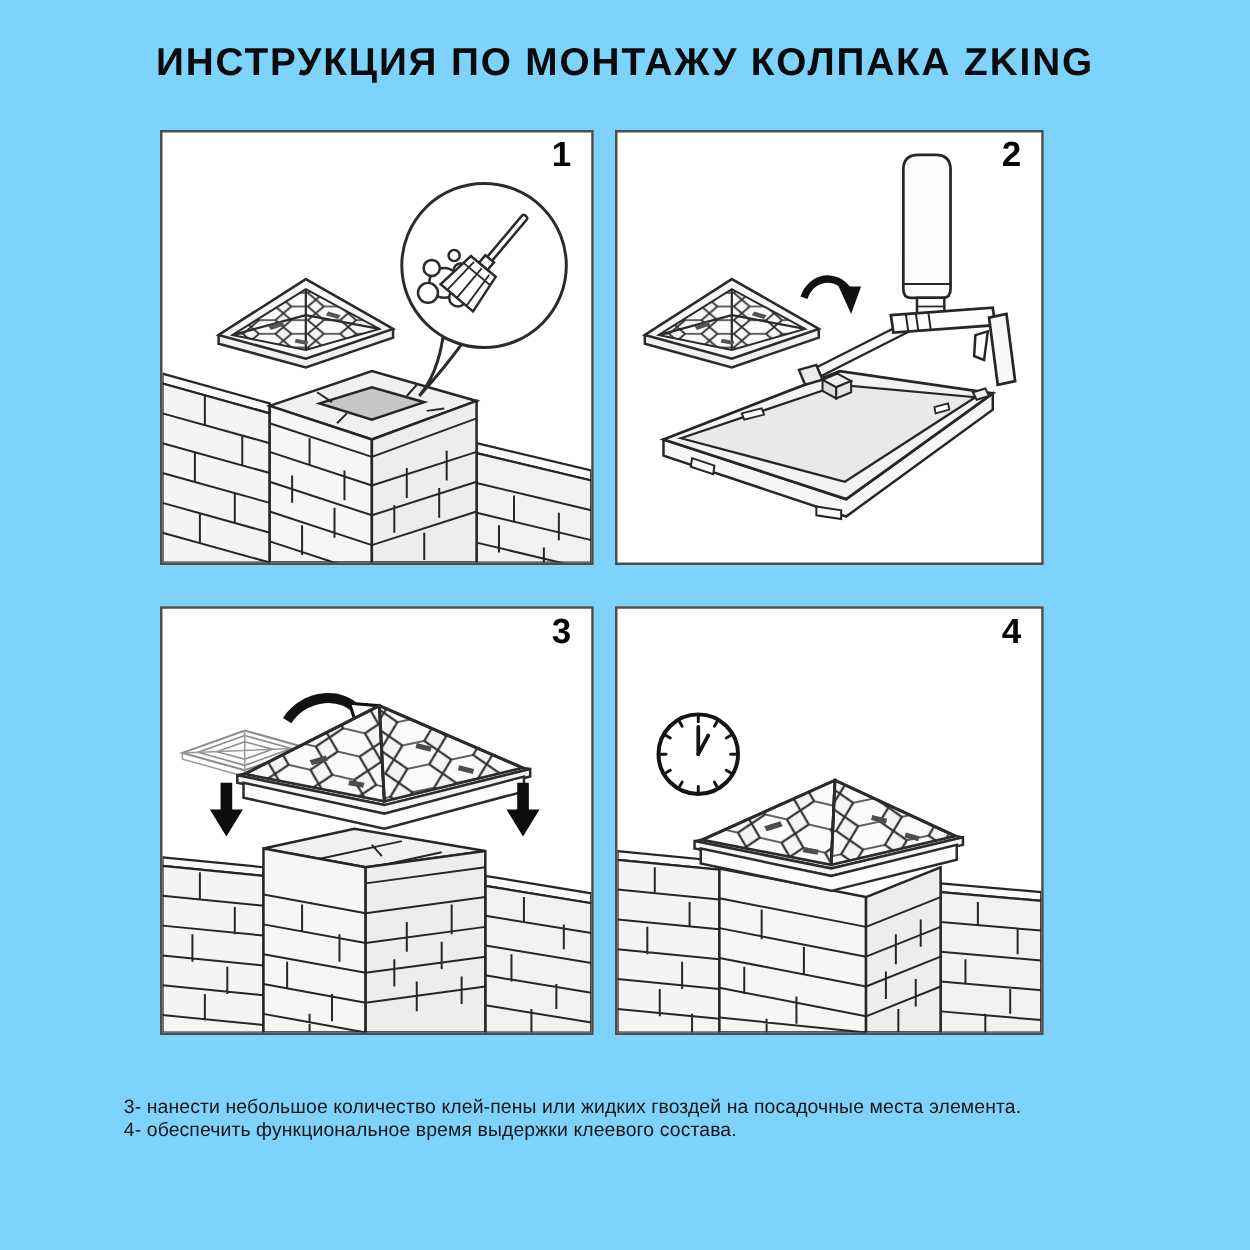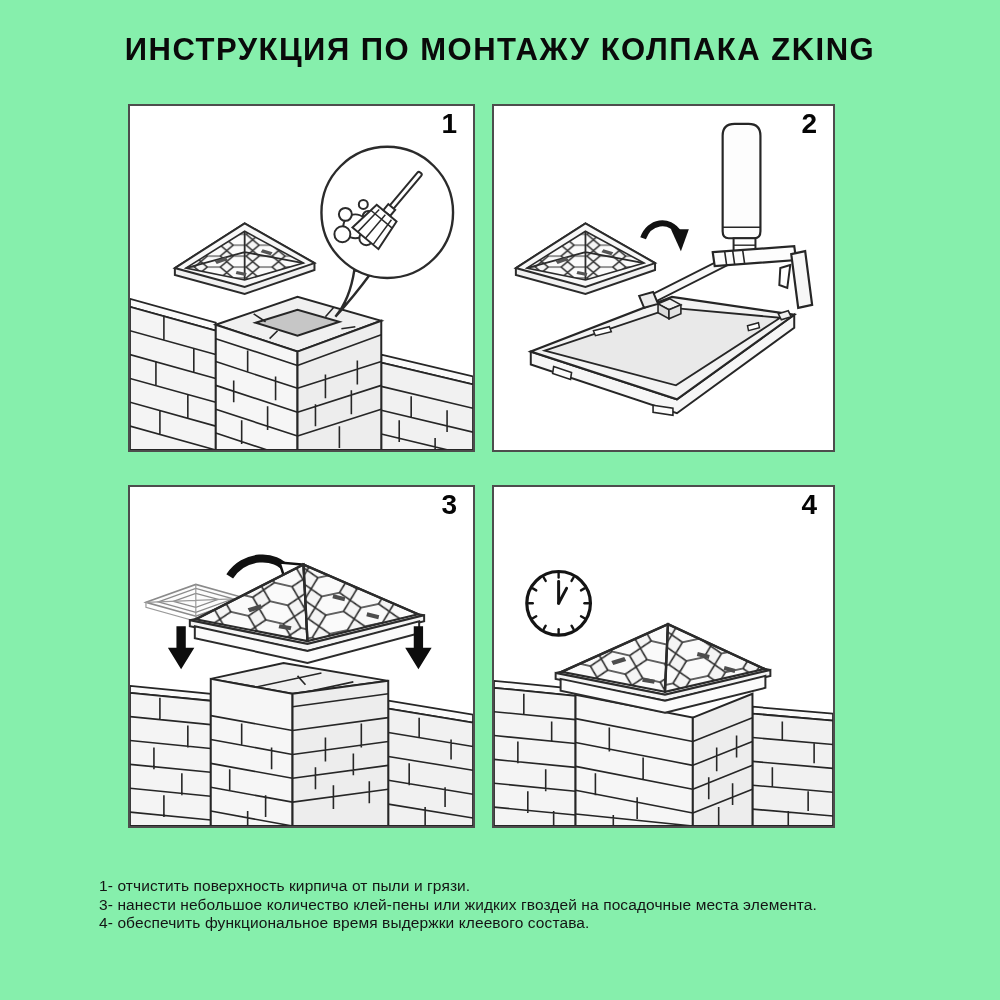--- a/index.html
+++ b/index.html
@@ -1,16 +1,16 @@
 <!DOCTYPE html>
 <html><head>
 <meta charset="utf-8">
 <style>
   html,body{margin:0;padding:0;background:#fff;}
-  .sheet{position:relative;width:1000px;height:1000px;background:#86efac;overflow:hidden;
+  .sheet{position:relative;width:1000px;height:1000px;background:#7dd3fc;overflow:hidden;
          font-family:"Liberation Sans","DejaVu Sans",sans-serif;color:#111;}
   .title{position:absolute;left:0;top:33px;width:1000px;text-align:center;margin:0;
          font-size:31px;line-height:34px;font-weight:700;letter-spacing:1.5px;color:#0a0a0a;}
   .panel{position:absolute;border:2px solid #4d4d4d;background:#fff;box-sizing:border-box;}
   #p1{left:128px;top:104px;width:347px;height:348px;}
   #p2{left:492px;top:104px;width:343px;height:348px;}
   #p3{left:128px;top:485px;width:347px;height:343px;}
   #p4{left:492px;top:485px;width:343px;height:343px;}
   .panel svg{position:absolute;left:0;top:0;width:100%;height:100%;}
   .pnum{position:absolute;top:2px;right:16px;font-size:28px;font-weight:700;color:#050505;}
@@ -246,18 +246,17 @@
             <line y1="-26" y2="-30" transform="rotate(330)"></line>
         </g>
         <line x1="0" y1="0" x2="0" y2="-22" stroke-width="3"></line>
         <line x1="0" y1="0" x2="8" y2="-15" stroke-width="3"></line>
       </g>
     </svg>
     <span class="pnum">4</span>
   </div>
 
   <div class="notes">
-    <div class="note-line">1- отчистить поверхность кирпича от пыли и грязи.</div>
     <div class="note-line">3- нанести небольшое количество клей-пены или жидких гвоздей на посадочные места элемента.</div>
     <div class="note-line">4- обеспечить функциональное время выдержки клеевого состава.</div>
   </div>
 
 </div>
 
 </body></html>

